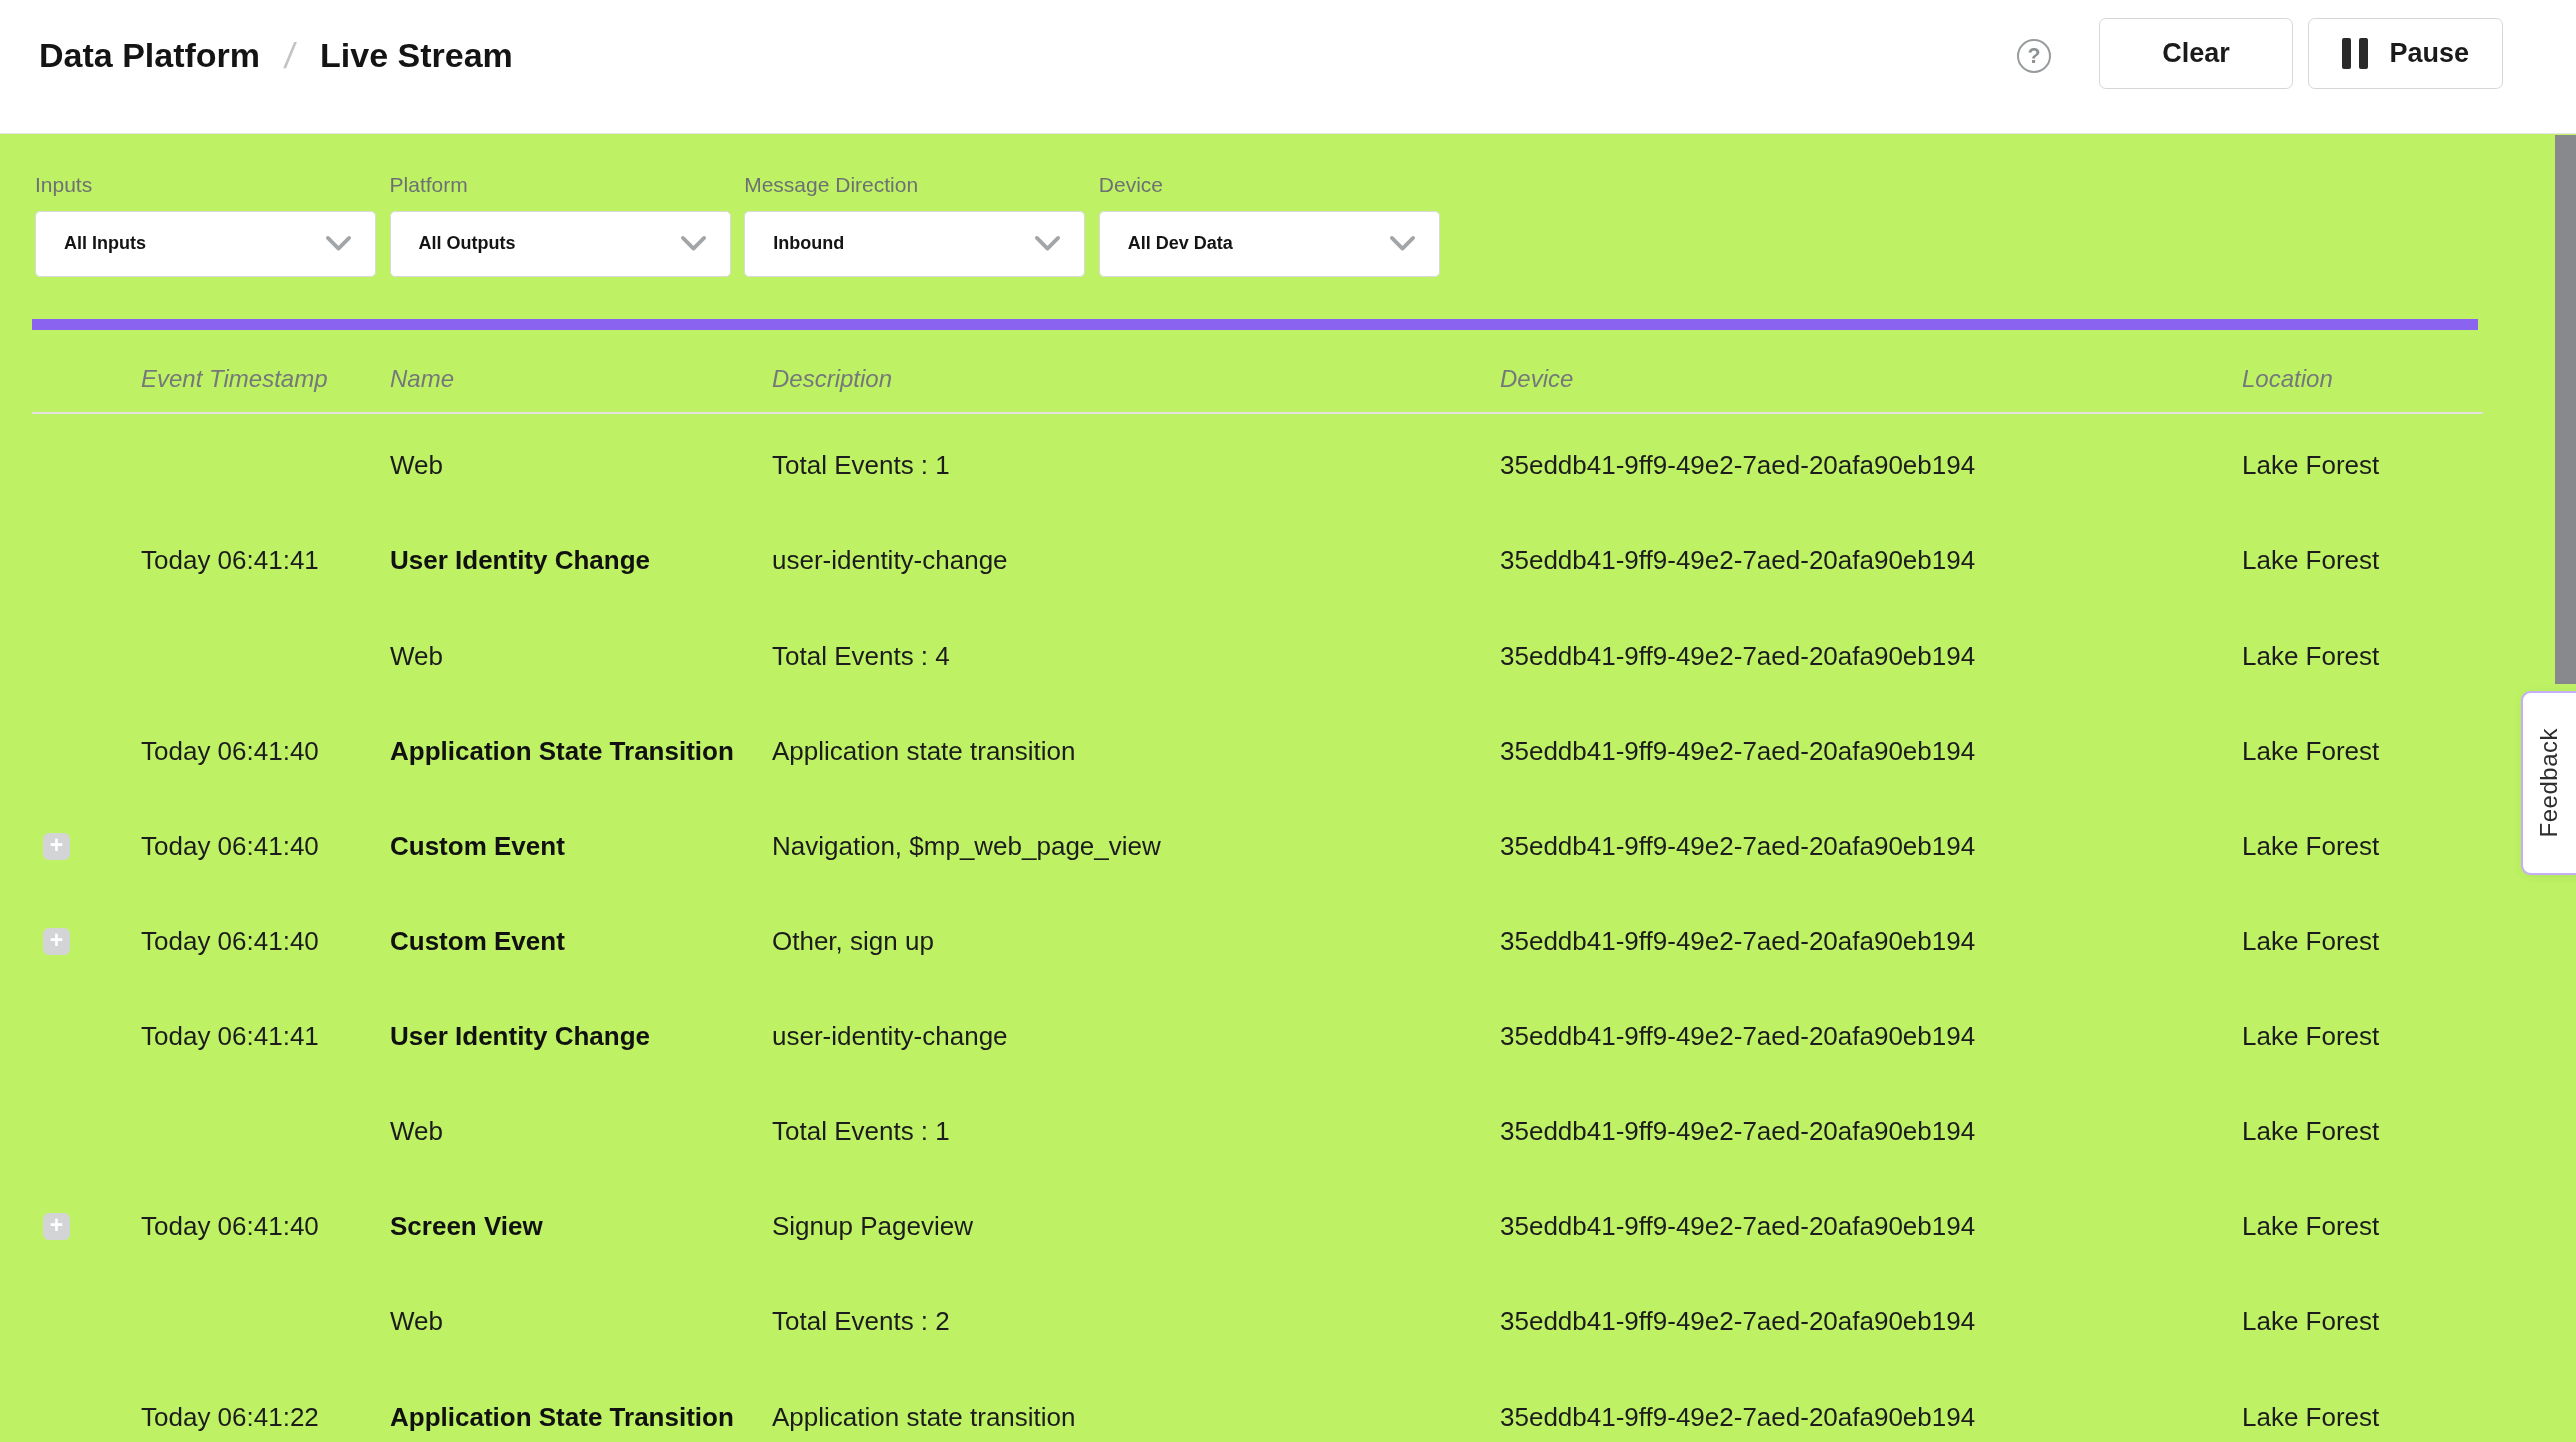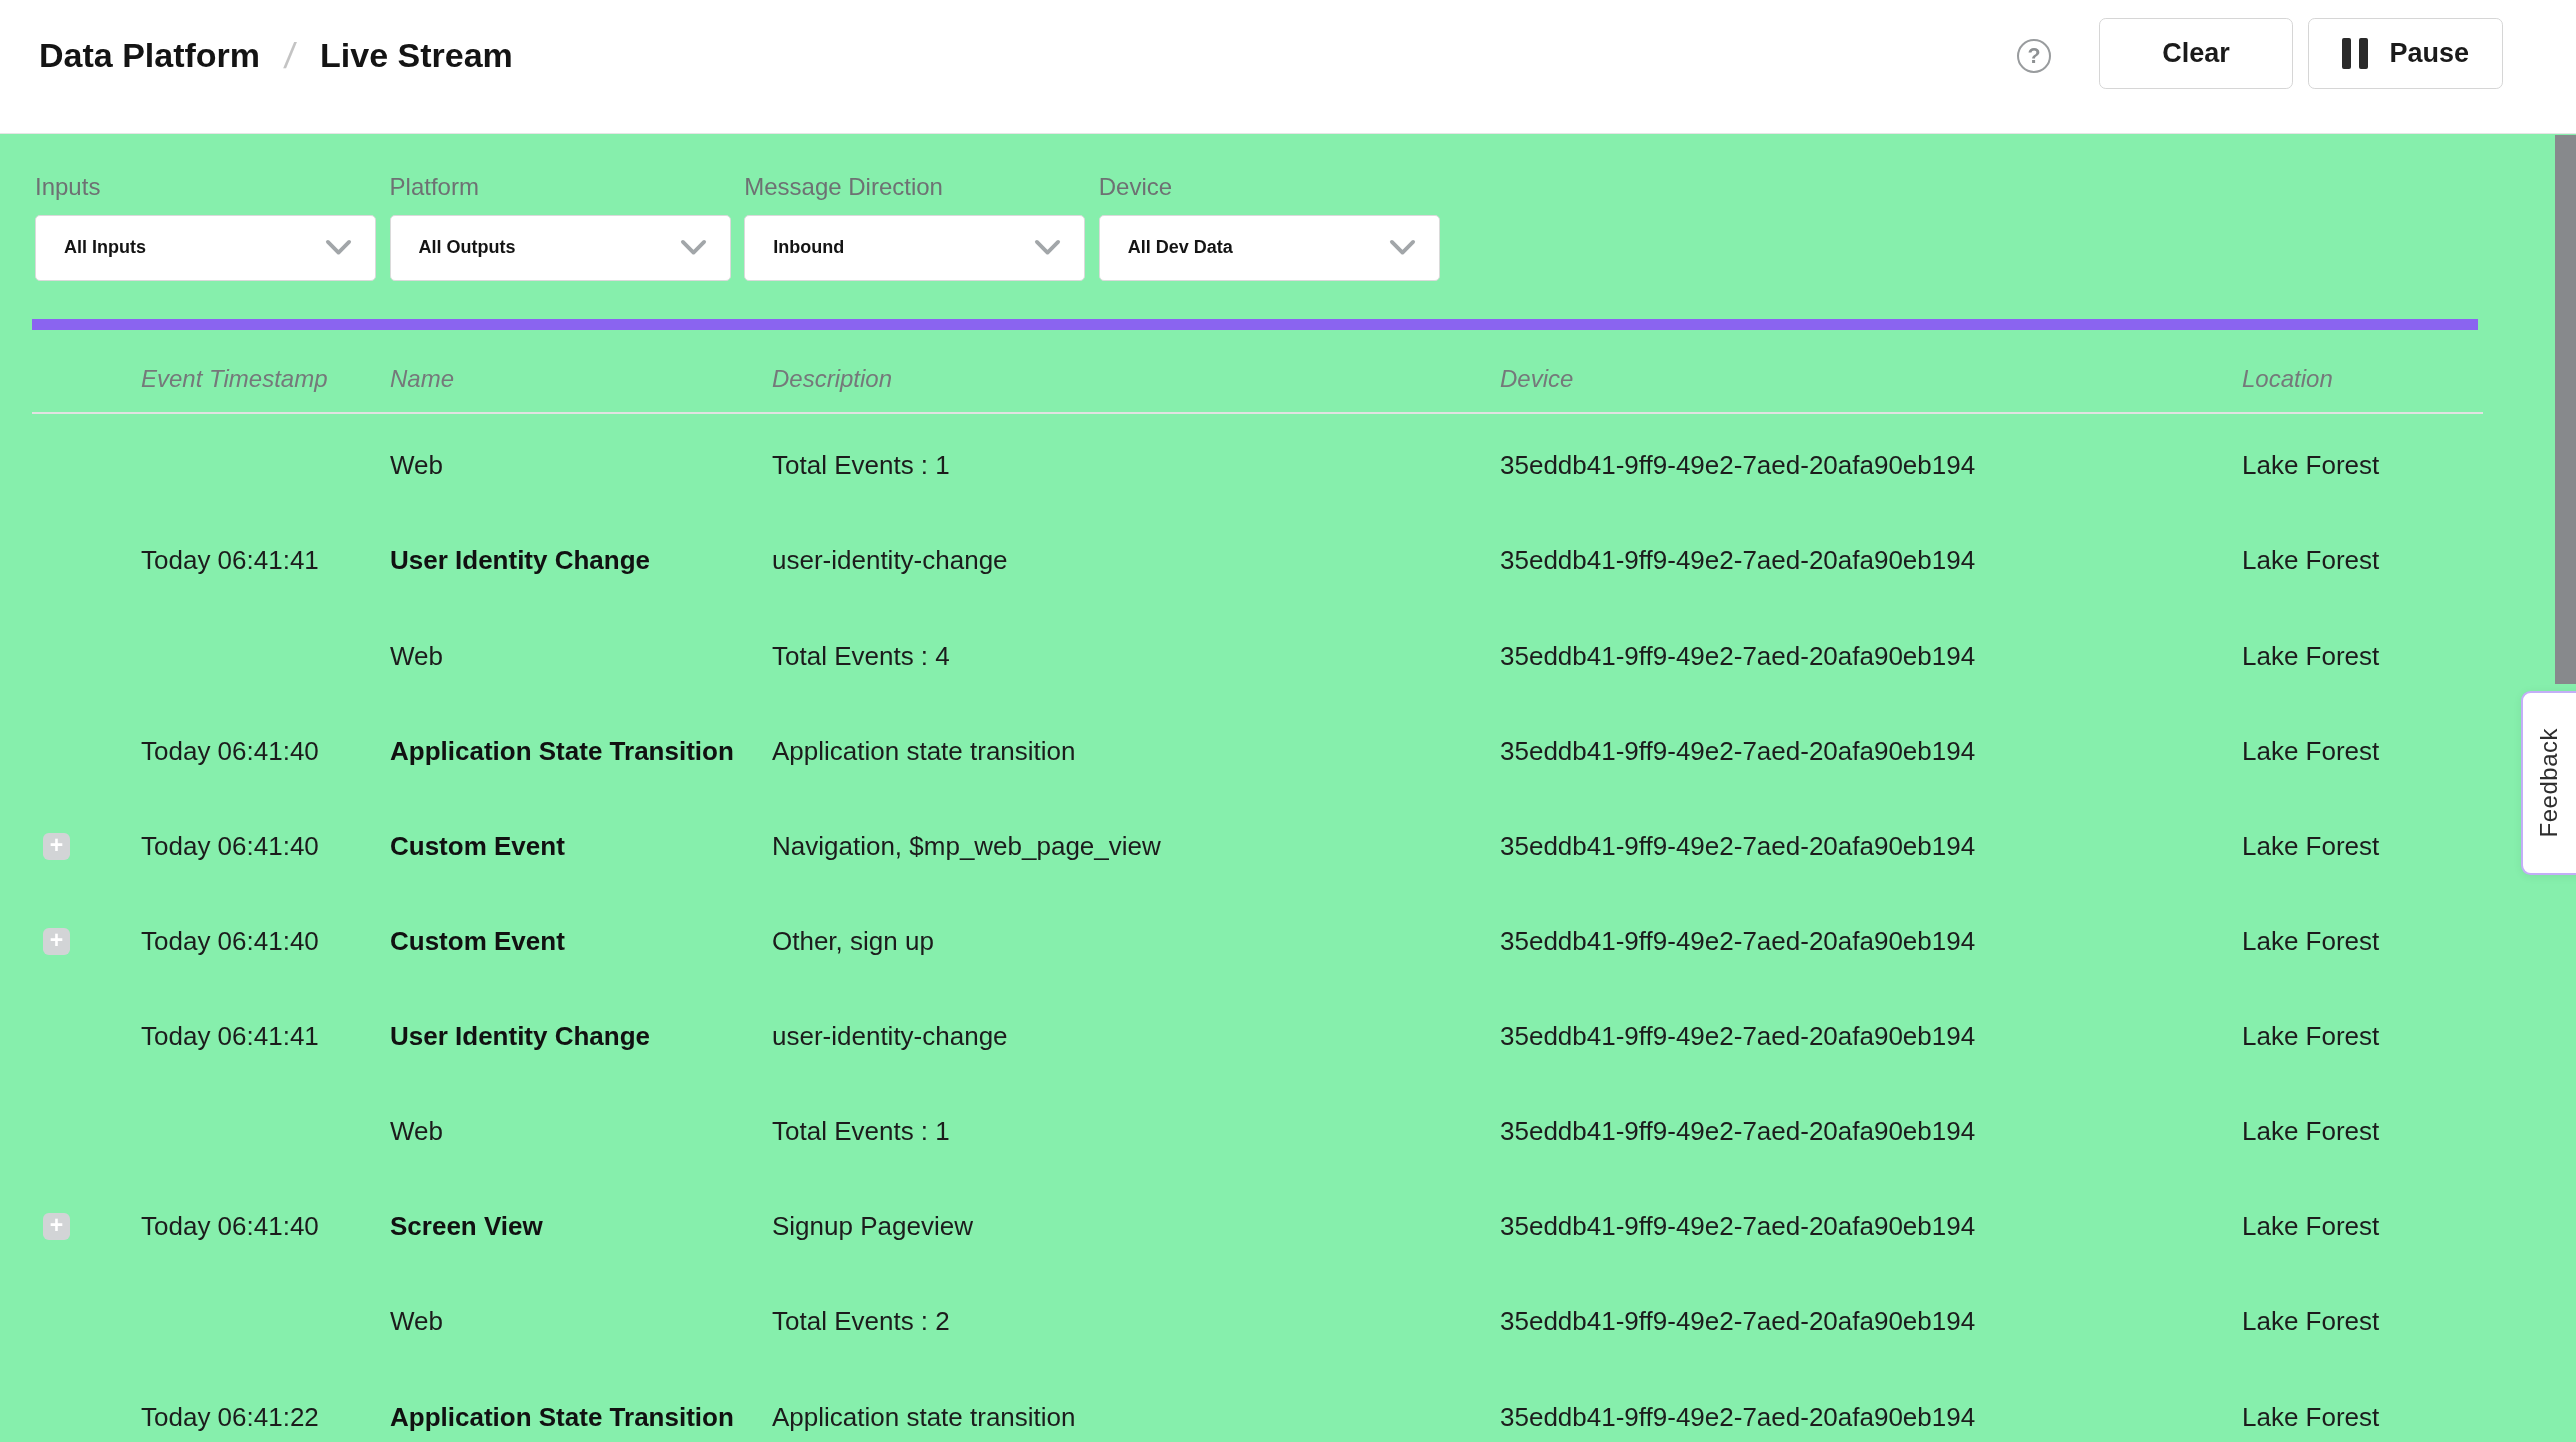--- a/index.html
+++ b/index.html
@@ -3,21 +3,21 @@
 <meta charset="utf-8">
 <style>
   * { margin: 0; padding: 0; box-sizing: border-box; }
   html, body { background: #ffffff; }
   body {
     font-family: "Liberation Sans", sans-serif;
     color: #141414;
     width: 2576px; height: 1442px;
     position: relative; overflow: hidden;
   }
-  #page { position: absolute; inset: 0; background: #86efac; }
+  #page { position: absolute; inset: 0; background: #bef264; }
 
   
   .topbar {
     position: absolute; left: 0; top: 0; width: 2576px; height: 134px;
     border-bottom: 1.9px solid #e5e5e5; background: #fff;
   }
   .breadcrumb {
     position: absolute; left: 39px; top: 0; height: 111px;
     display: flex; align-items: center; gap: 25px;
     font-size: 34px; font-weight: 600; color: #141414;
@@ -38,21 +38,21 @@
     cursor: pointer;
   }
   .btn-clear { left: 2099px; width: 194px; }
   .btn-pause { left: 2308px; width: 195px; }
   .pause-glyph { display: flex; gap: 8.7px; }
   .pause-glyph i { display: block; width: 8.7px; height: 31px; background: #2a2a2a; border-radius: 1.9px; }
 
   
   .filters { position: absolute; left: 35px; top: 173px; display: flex; gap: 13.6px; }
   .filter { width: 341px; }
-  .filter-label { font-size: 24px; color: #6e7173; margin-bottom: 13.6px; }
+  .filter-label { font-size: 21px; color: #6e7173; margin-bottom: 13.6px; }
   .dropdown {
     height: 66px; border: 1.9px solid #dadada; border-radius: 4.9px; background: #fff;
     display: flex; align-items: center; justify-content: space-between;
     padding: 0 23px 0 28px; cursor: pointer;
   }
   .dropdown-value { font-size: 18px; font-weight: 700; color: #141414; }
   .chev { width: 27px; height: 17.5px; flex: 0 0 auto; }
 
   
   .accent-bar { position: absolute; left: 32px; top: 319px; width: 2446px; height: 10.7px; }

